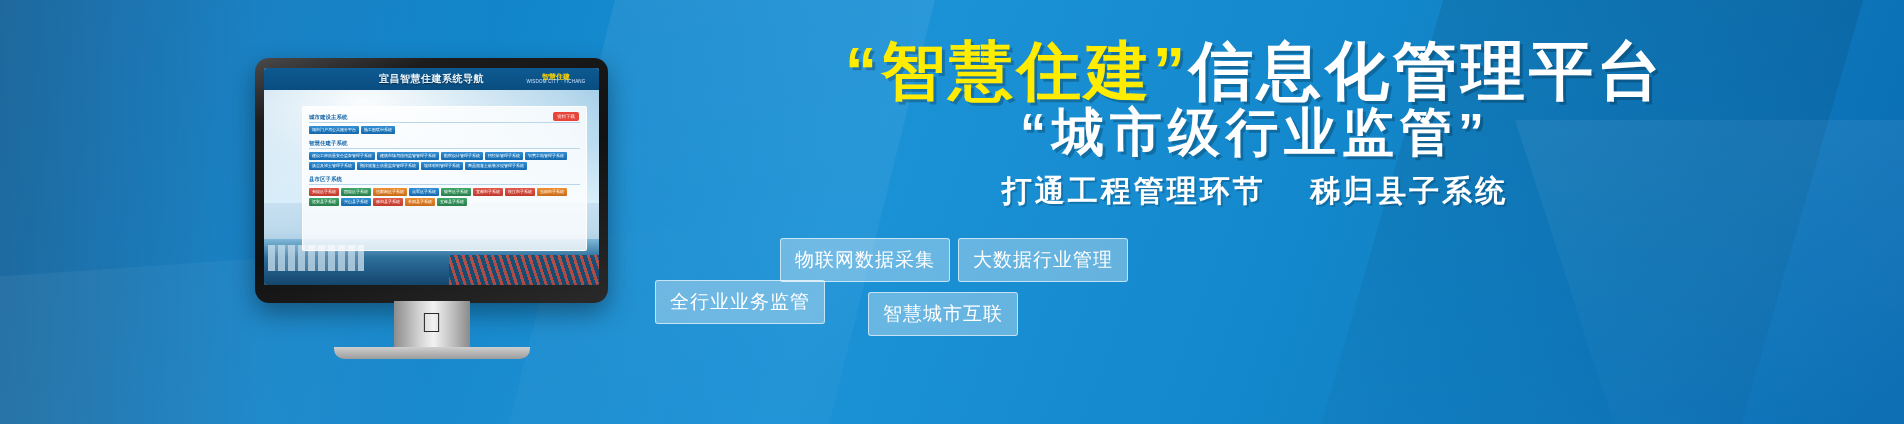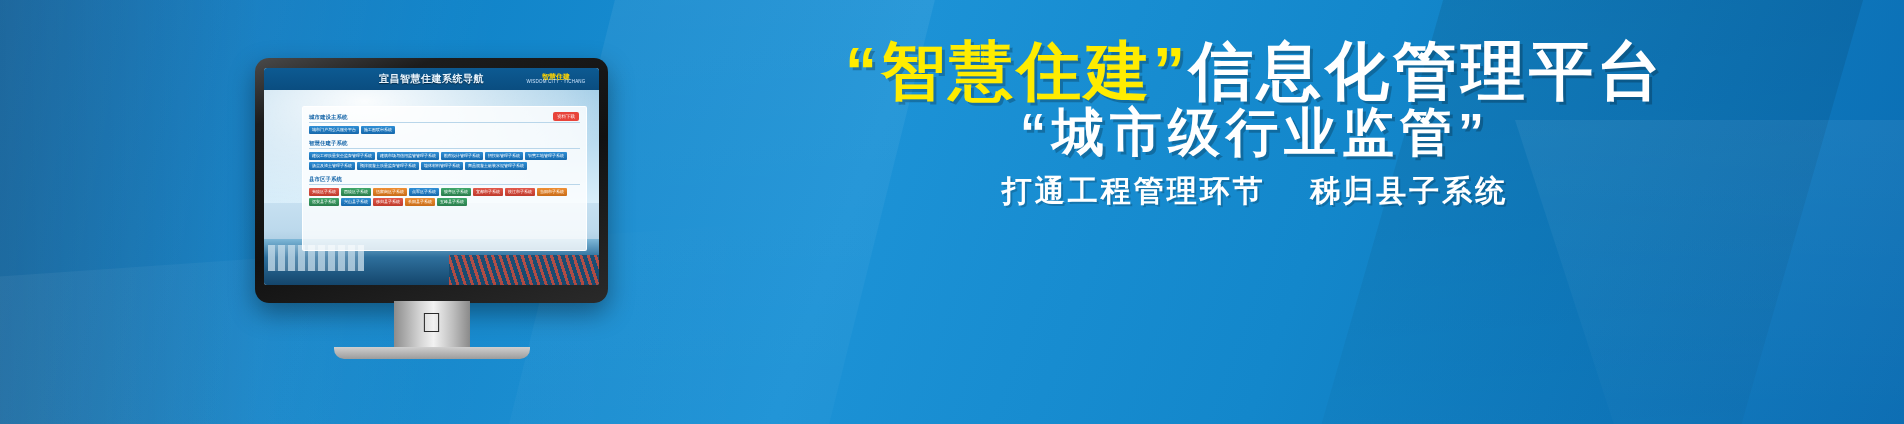--- a/index.html
+++ b/index.html
@@ -176,14 +176,20 @@
       <span class="hl">“智慧住建”</span><span>信息化管理平台</span>
     </div>
     <div class="line2">“城市级行业监管”</div>
     <div class="line3">
       <span>打通工程管理环节</span>
       <span class="gap"></span>
       <span>秭归县子系统</span>
     </div>
   </div>
 
+  <div class="tags">
+    <div class="tag t0">物联网数据采集</div>
+    <div class="tag t1">大数据行业管理</div>
+    <div class="tag t2">全行业业务监管</div>
+    <div class="tag t3">智慧城市互联</div>
+  </div>
 
 </div>
 
 </body></html>

